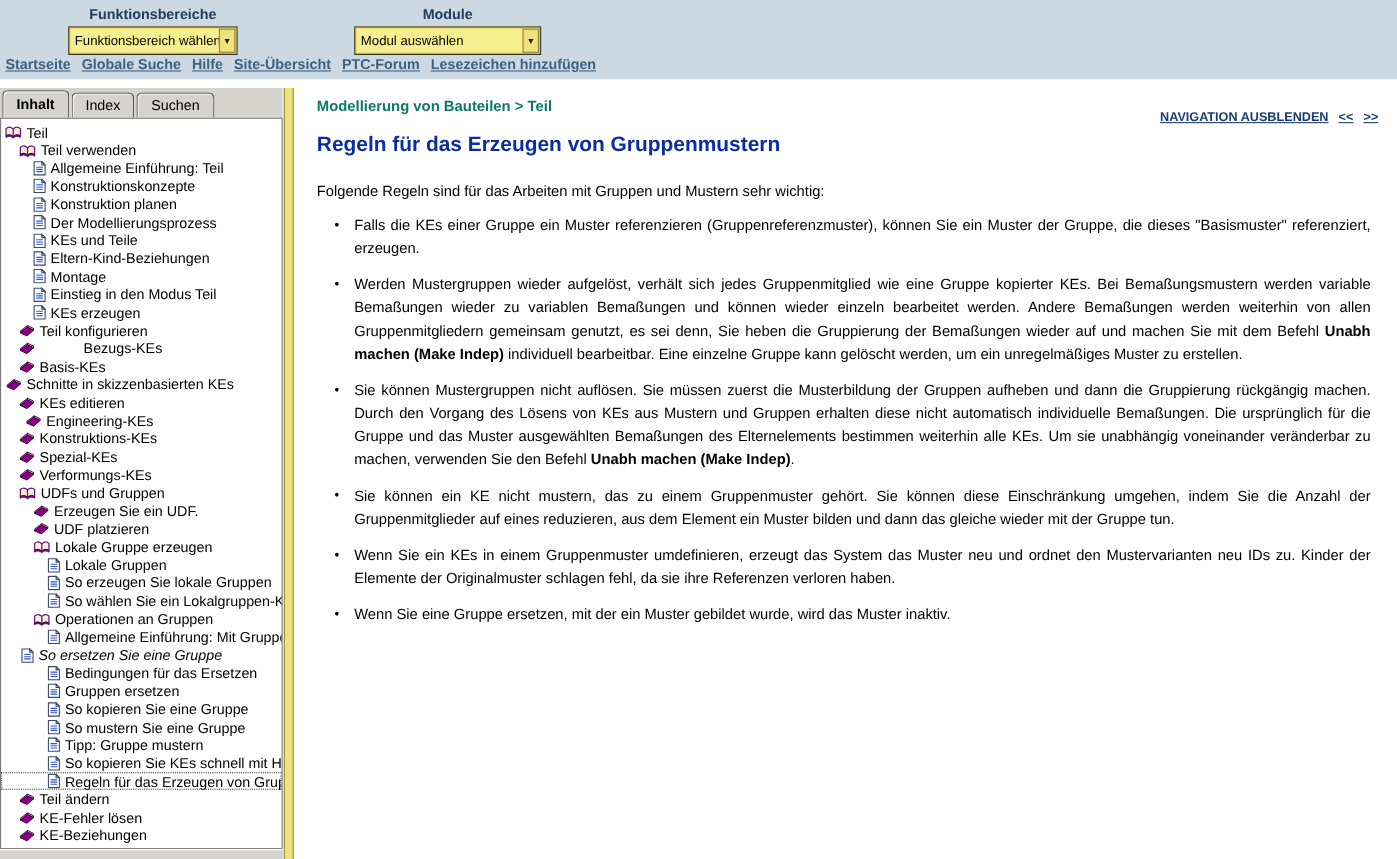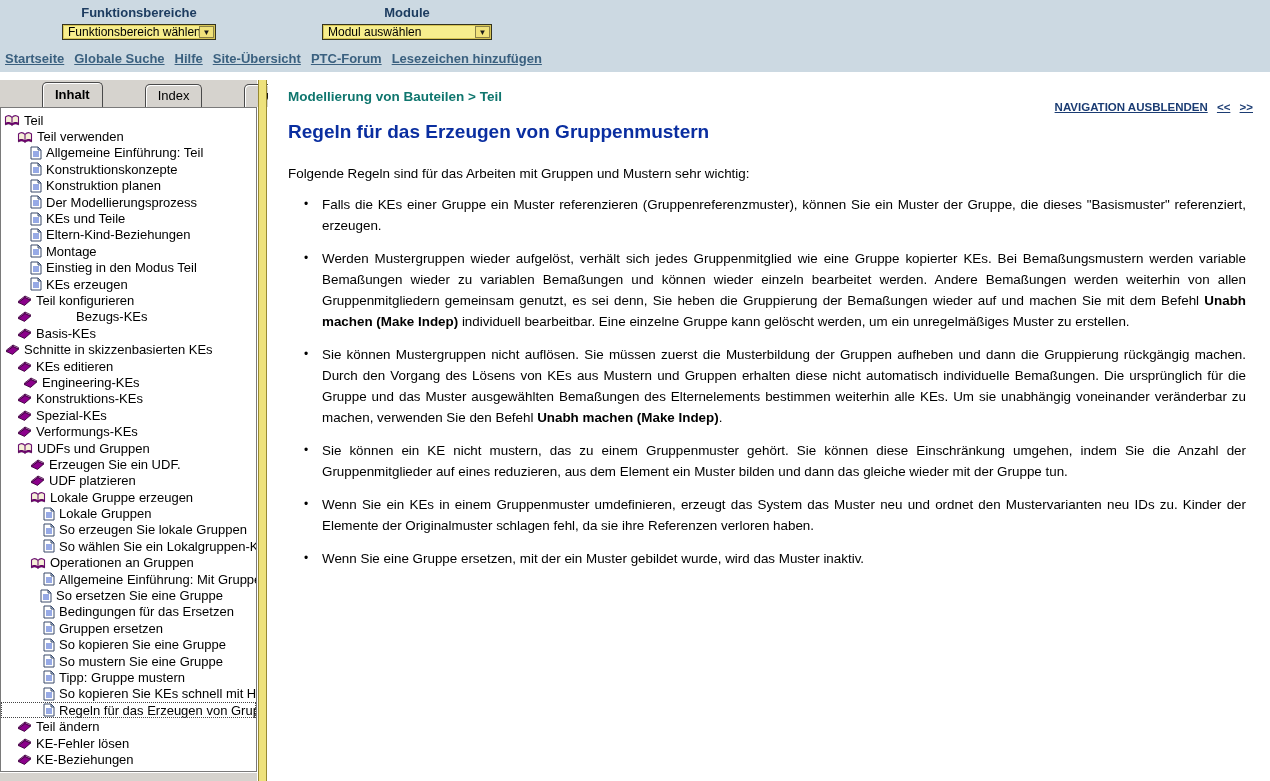--- a/index.html
+++ b/index.html
@@ -3,34 +3,34 @@
 <meta charset="utf-8">
 <style>
   * { margin:0; padding:0; box-sizing:border-box; }
   html,body { width:1270px; height:781px; overflow:hidden; background:#fff;
               font-family:"Liberation Sans", sans-serif; }
 
   
   .topbar { position:absolute; top:0; left:0; width:1270px; height:72px; background:#ccd9e2; }
   .dd-group { position:absolute; top:5px; }
   .dd-label { display:block; text-align:center; font-size:13px; font-weight:bold; color:#1d3c60; margin-bottom:4px; }
-  .dropdown { position:relative; height:16px; background:#f7ee8d; border:1px solid #33331f;
+  .dropdown { position:relative; height:26px; background:#f7ee8d; border:1px solid #33331f;
               box-shadow:inset 0 0 0 1px #d6c455; display:flex; align-items:center;
               font-size:12px; color:#000; padding-left:5px; cursor:default; }
   .dd-arrow { position:absolute; right:1px; top:1px; bottom:1px; width:15px; background:#f0e27a;
               border:1px solid #8a8147; display:flex; align-items:center; justify-content:center;
               font-size:8px; color:#1a1a1a; }
   .navlinks { position:absolute; top:51px; left:5px; font-size:13px; font-weight:bold; white-space:nowrap; }
   .navlinks a { color:#3a607f; text-decoration:underline; margin-right:10px; cursor:pointer; }
 
   
   .sidebar { position:absolute; top:80px; left:0; width:257px; bottom:0; background:#d6d3ce; }
   .tabbar { height:27px; display:flex; align-items:flex-end; padding-left:2px; gap:2px; }
   .tab { background:#d6d3ce; border:1px solid #4a4a4a; border-bottom:none; border-radius:5px 5px 0 0;
-         padding:3px 12px 4px; font-size:13px; color:#000; box-shadow:inset 1px 1px 0 #fff; cursor:pointer;margin-left:40px; }
+         padding:3px 12px 4px; font-size:13px; color:#000; box-shadow:inset 1px 1px 0 #fff; cursor:pointer; }
   .tab.active { font-weight:bold; padding-top:4px; padding-bottom:5px; }
   .tree { position:absolute; top:27px; left:0; right:0; bottom:9px; background:#fff;
           border:1px solid #7a7a7a; overflow:hidden; padding-top:4px; }
   .tree-row { height:16.4px; display:flex; align-items:center; white-space:nowrap;
               font-size:13px; color:#000; cursor:pointer; }
   .tree-row .ticon { flex:0 0 auto; margin-right:4px; display:inline-flex; }
   .tree-row.selected { outline:1px dotted #444; outline-offset:-1px; }
   .hscroll { position:absolute; bottom:0; left:0; right:0; height:9px; background:#d6d3ce;
              border-top:1px solid #fff; }
 
@@ -365,21 +365,21 @@
       <div class="tree-row" style="padding-left: 42px;">
         <span class="ticon">
           <svg width="12" height="14" viewBox="0 0 12 14">
             <path d="M1 1 H8 L11 4 V13 H1 Z" fill="#ffffff" stroke="#3a4a6b"></path>
             <path d="M8 1 L8 4 H11 Z" fill="#cfe0f5" stroke="#3a4a6b"></path>
             <path d="M3 6 H9 M3 8 H9 M3 10 H9" stroke="#2f55cc" stroke-width="1" fill="none"></path>
           </svg>
         </span>
         <span class="tlabel">Allgemeine Einführung: Mit Gruppen a</span>
       </div>
-      <div class="tree-row" style="padding-left: 39px;">
+      <div class="tree-row" style="padding-left: 18px; font-style: italic;">
         <span class="ticon">
           <svg width="12" height="14" viewBox="0 0 12 14">
             <path d="M1 1 H8 L11 4 V13 H1 Z" fill="#ffffff" stroke="#3a4a6b"></path>
             <path d="M8 1 L8 4 H11 Z" fill="#cfe0f5" stroke="#3a4a6b"></path>
             <path d="M3 6 H9 M3 8 H9 M3 10 H9" stroke="#2f55cc" stroke-width="1" fill="none"></path>
           </svg>
         </span>
         <span class="tlabel">So ersetzen Sie eine Gruppe</span>
       </div>
       <div class="tree-row" style="padding-left: 42px;">

